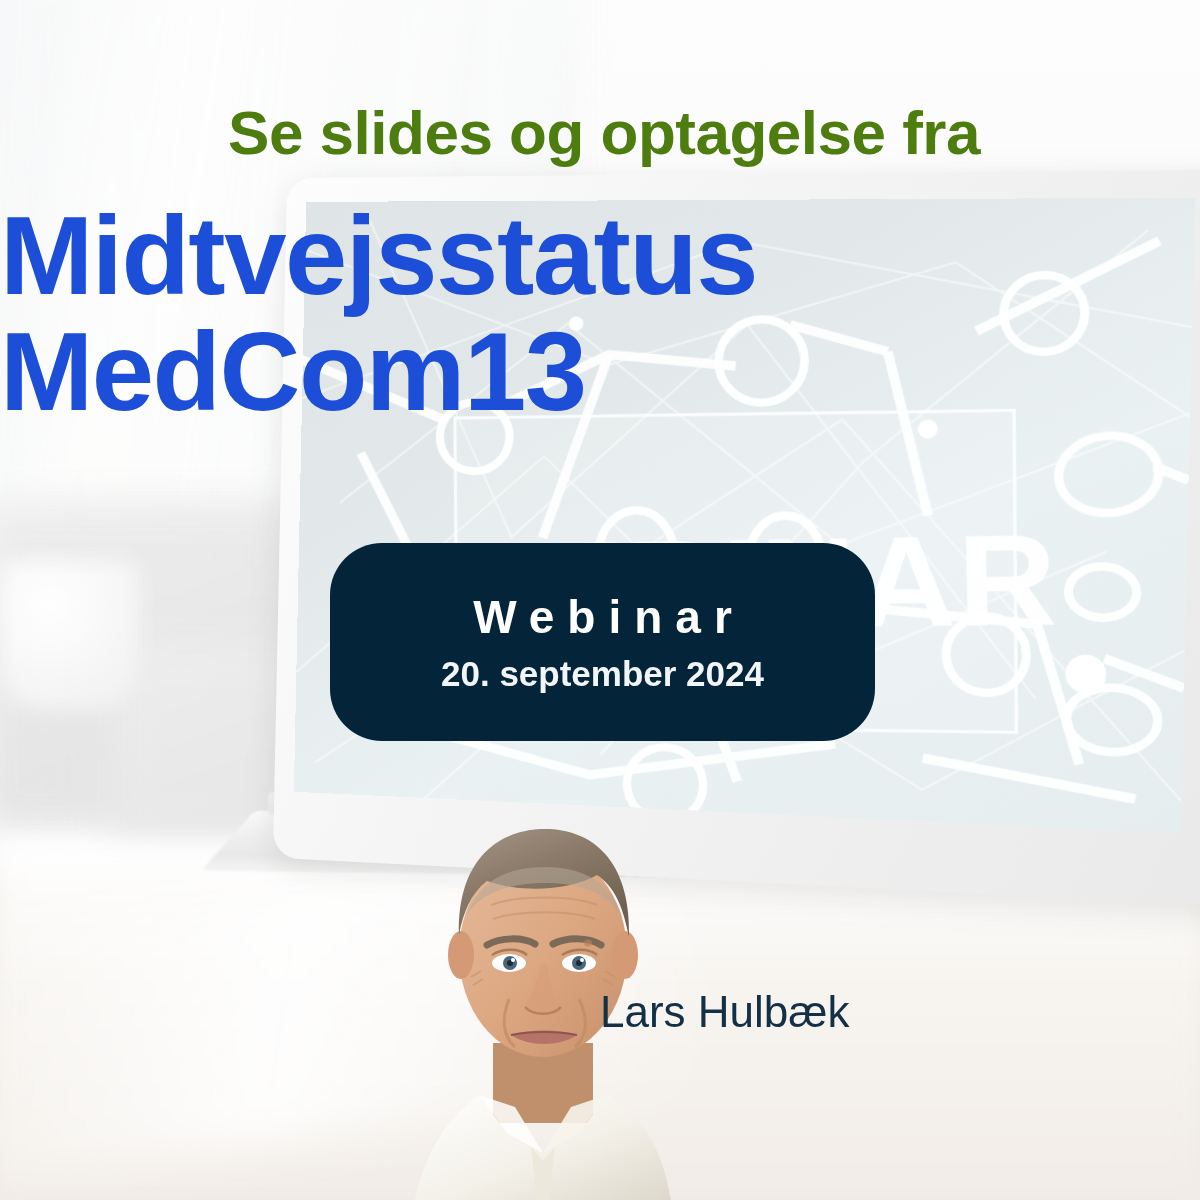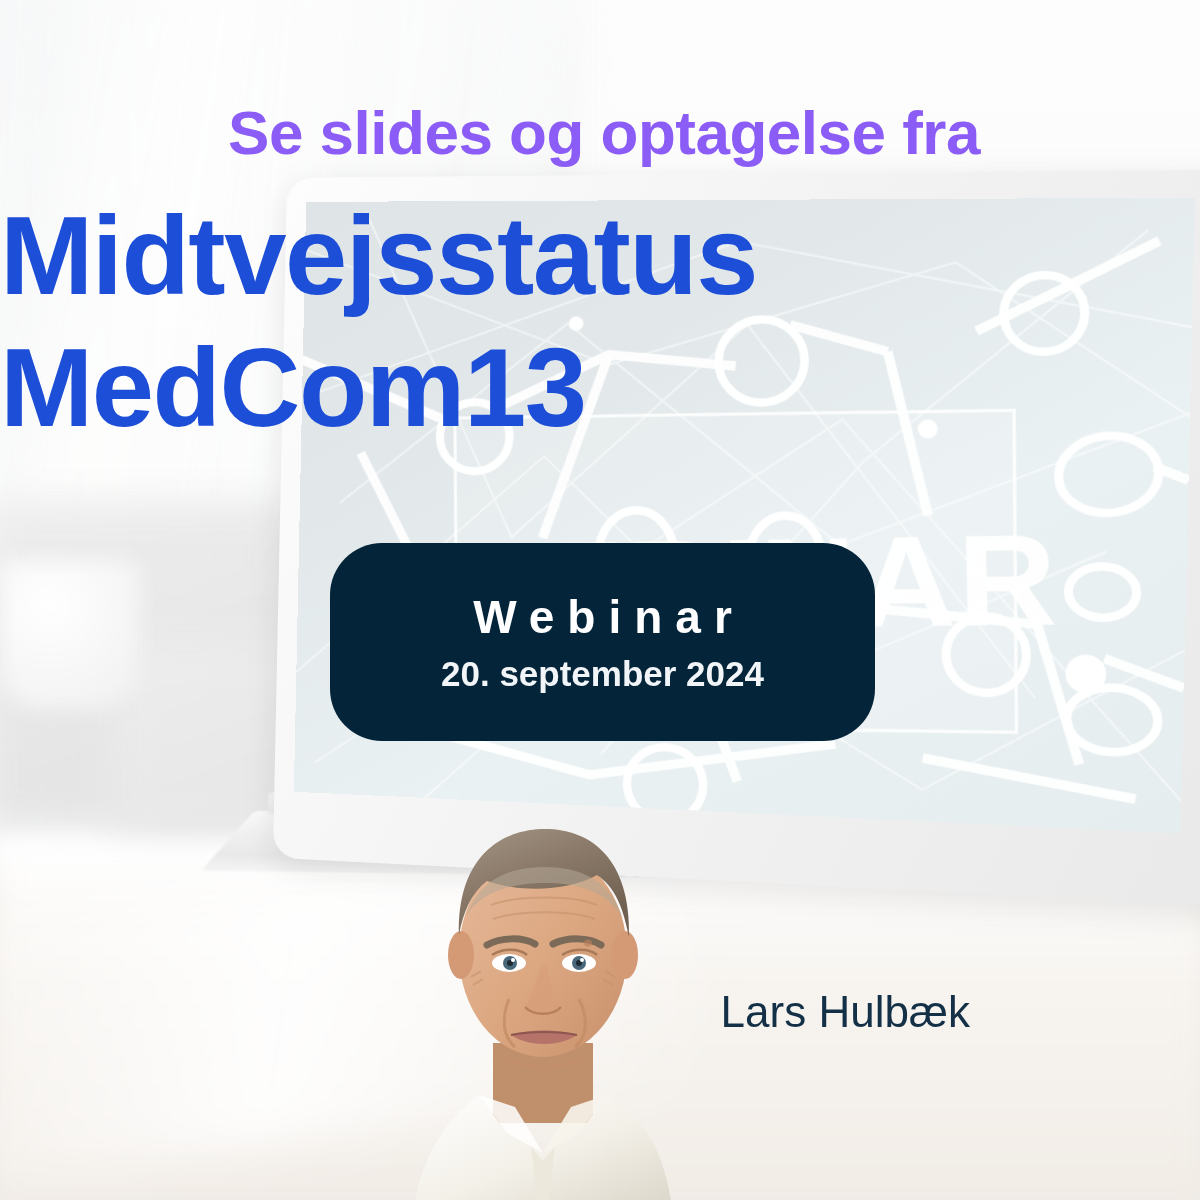--- a/index.html
+++ b/index.html
@@ -154,33 +154,33 @@
   }
 
   
   .hl-top {
     position: absolute;
     left: 8px; right: 0; top: 100px;
     text-align: center;
     font-size: 62px;
     font-weight: 700;
     letter-spacing: -0.5px;
-    color: #8b5cf6;
+    color: #4d7c0f;
     line-height: 1.05;
   }
   .hl-main {
     position: absolute;
     left: 0; right: 0; top: 198px;
     font-size: 112px;
     font-weight: 700;
     letter-spacing: -1.5px;
     color: #1d4ed8;
     line-height: 1.04;
   }
-  .hl-main .l2 { display: block; margin-top: 16px; }
+  .hl-main .l2 { display: block; margin-top: 0; }
 
   
   .badge {
     position: absolute;
     left: 330px; top: 543px;
     width: 545px; height: 198px;
     background: #04243a;
     border-radius: 52px;
     display: flex;
     flex-direction: column;
@@ -210,21 +210,21 @@
     width: 320px; height: 405px;
     overflow: hidden;
   }
   .portrait svg { display: block; }
 
   
   .speaker {
     position: absolute;
     left: 600px; top: 985px;
     width: 370px;
-    text-align: right;
+    text-align: left;
     color: #143047;
     line-height: 1.22;
   }
   .speaker-name { font-size: 44px; font-weight: 400; }
   .speaker-role { font-size: 44px; font-weight: 400; }
 </style>
 </head>
 <body>
 
 <div id="poster">

